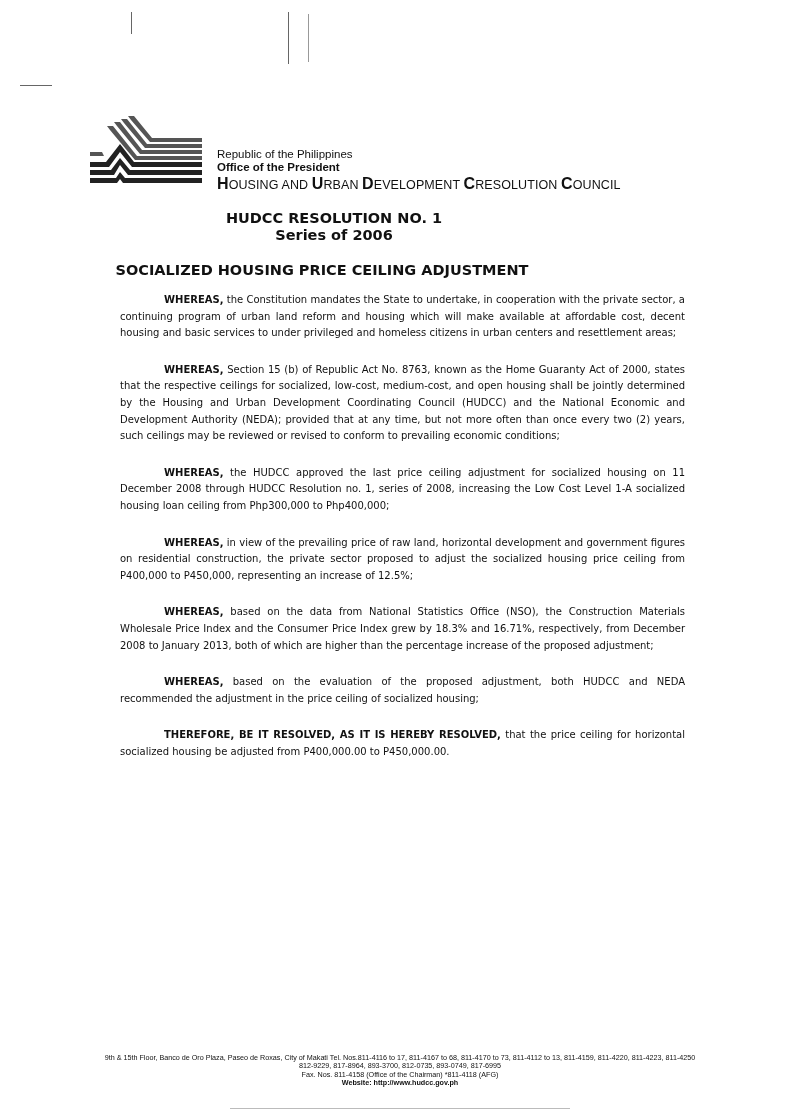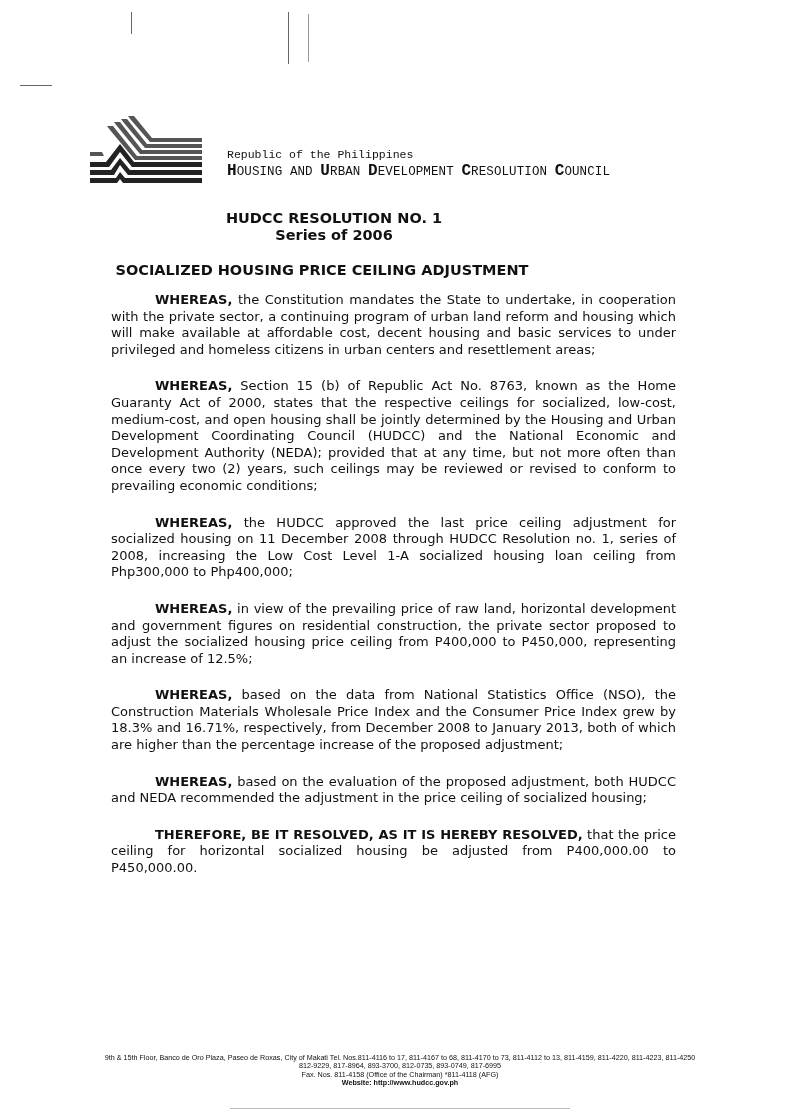--- a/index.html
+++ b/index.html
@@ -5,38 +5,38 @@
   html, body { margin: 0; padding: 0; background: #ffffff; }
   body {
     width: 800px; height: 1112px; position: relative; overflow: hidden;
     font-family: "DejaVu Sans", sans-serif; color: #111;
   }
   .scan-mark { position: absolute; background: #666; }
   .letterhead {
     position: absolute; left: 90px; top: 116px; width: 620px; height: 76px;
   }
   .logo { position: absolute; left: 0; top: 0; width: 112px; height: 70px; }
-  .lh-text { position: absolute; left: 137px; top: 32px; font-family: Liberation Mono, monospace; line-height: 13px; }
+  .lh-text { position: absolute; left: 127px; top: 32px; font-family: Liberation Sans, sans-serif; line-height: 13px; }
   .lh-republic { font-size: 11.5px; }
   .lh-office { font-size: 11.5px; font-weight: bold; }
   .lh-council { font-size: 16px; letter-spacing: 0.1px; line-height: 18px; margin-top: 1px; }
   .lh-council .sc { font-size: 12.5px; }
   .lh-council .cap { font-size: 16px; font-weight: bold; }
 
   .res-title {
     position: absolute; left: 0; width: 668px; top: 210px; text-align: center;
     font-weight: bold; font-size: 14.5px; line-height: 17px;
   }
   .subject {
     position: absolute; left: 0; width: 644px; top: 262px; text-align: center;
     font-weight: bold; font-size: 14.5px;
   }
   .body-text {
-    position: absolute; left: 111px; width: 565px; top: 292px;
-    font-size: 13px; line-height: 16.6px; text-align: justify;
+    position: absolute; left: 120px; width: 565px; top: 292px;
+    font-size: 10px; line-height: 16.6px; text-align: justify;
   }
   .para { margin: 0 0 18px 0; text-indent: 44px; }
   .para .lead { font-weight: bold; }
 
   .footer {
     position: absolute; left: 0; top: 1054px; width: 800px;
     font-family: "Liberation Sans", sans-serif; font-size: 7.2px; line-height: 8.4px;
     text-align: center; color: #111;
   }
   .footer .addr { display: block; }
@@ -61,20 +61,21 @@
       <polygon points="17,10 23,10 47,40 112,40 112,44 45,44 20,14" fill="#555"></polygon>
       <polygon points="0,36 12,36 14,40 0,40" fill="#555"></polygon>
 
       <polygon points="0,46 16,46 30,28 44,46 112,46 112,51 42,51 30,36 19,51 0,51"></polygon>
       <polygon points="0,54 21,54 30,42 40,54 112,54 112,59 38,59 30,49 24,59 0,59"></polygon>
       <polygon points="0,62 26,62 30,56 35,62 112,62 112,67 33,67 30,63 27,67 0,67"></polygon>
     </g>
   </svg>
   <div class="lh-text">
     <div class="lh-republic">Republic of the Philippines</div>
+    <div class="lh-office">Office of the President</div>
     <div class="lh-council">
       <span class="cap">H</span><span class="sc">OUSING AND </span><span class="cap">U</span><span class="sc">RBAN </span><span class="cap">D</span><span class="sc">EVELOPMENT </span><span class="cap">C</span><span class="sc">RESOLUTION </span><span class="cap">C</span><span class="sc">OUNCIL</span>
     </div>
   </div>
 </div>
 
 <div class="res-title">
   <div>HUDCC RESOLUTION NO. 1</div>
   <div>Series of 2006</div>
 </div>

